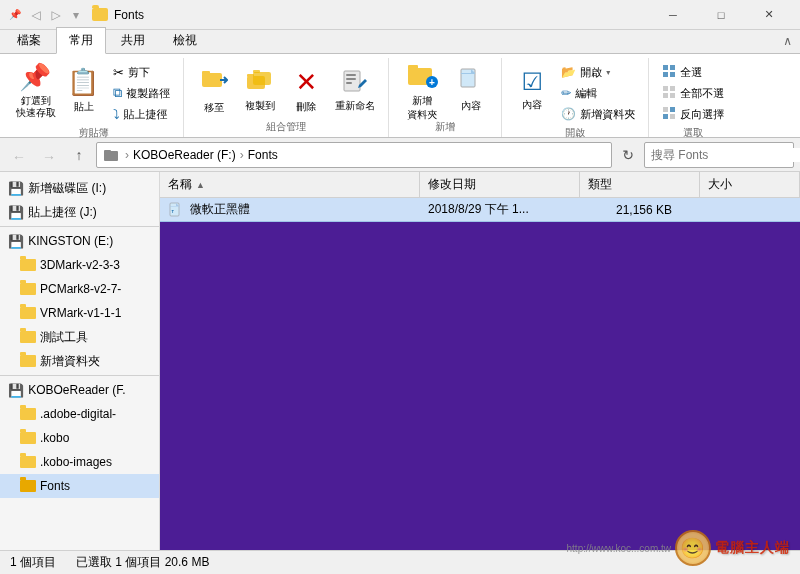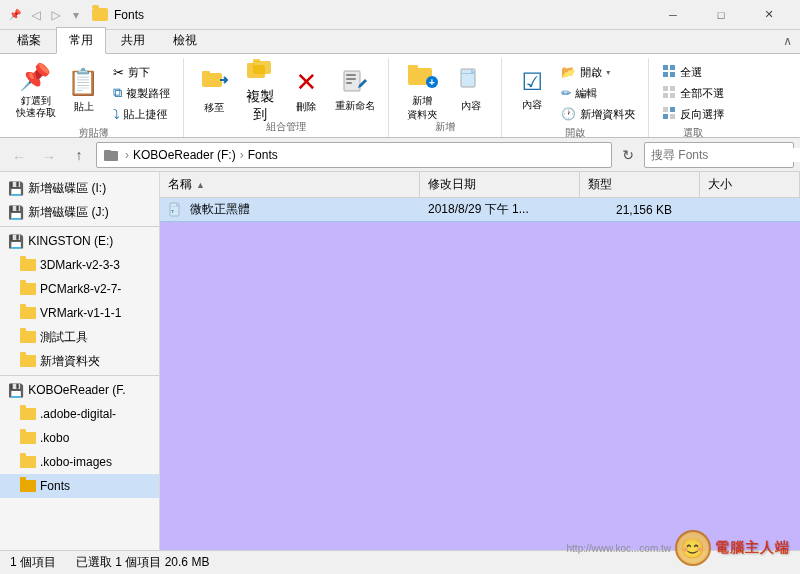--- a/index.html
+++ b/index.html
@@ -270,21 +270,21 @@
     }
     .sidebar-label {
       overflow: hidden;
       text-overflow: ellipsis;
       white-space: nowrap;
     }
 
     
     #file-list {
       flex: 1;
-      background: #c4b5fd;
+      background: #4c1d95;
       overflow-y: auto;
       overflow-x: hidden;
     }
     #file-list-header {
       display: flex;
       align-items: center;
       height: 26px;
       background: #f0f0f0;
       border-bottom: 1px solid #d0d0d0;
       font-size: 12px;
@@ -453,21 +453,21 @@
       </div>
       <div class="ribbon-btn-large" style="width:44px;">
         <span>
           <svg width="28" height="28" viewBox="0 0 28 28">
               <rect x="1" y="9" width="18" height="13" rx="2" fill="#f6c843"></rect>
               <rect x="1" y="7" width="7" height="3" rx="1" fill="#f6c843"></rect>
               <rect x="7" y="5" width="18" height="13" rx="2" fill="#f0b800" opacity="0.7"></rect>
               <rect x="7" y="3" width="7" height="3" rx="1" fill="#f0b800" opacity="0.7"></rect>
             </svg>
         </span>
-        <span style="font-size:14px;">複製到</span>
+        <span style="font-size:10px;">複製到</span>
       </div>
       <div class="ribbon-btn-large" style="width:44px;">
         <span style="font-size:26px;color:#cc0000;">✕</span>
         <span style="font-size:10px;">刪除</span>
       </div>
       <div class="ribbon-btn-large" style="width:50px;align-items:center;">
         <span>
           <svg width="28" height="28" viewBox="0 0 28 28">
               <rect x="3" y="4" width="16" height="20" rx="1" fill="#e8e8e8" stroke="#aaa" stroke-width="1"></rect>
               <rect x="5" y="7" width="10" height="2" rx="1" fill="#888"></rect>
@@ -602,21 +602,21 @@
 <div id="main">
 
   <div id="sidebar">
 
     <div class="sidebar-item">
       <span style="font-size:13px;flex-shrink:0;">💾</span>
       <span class="sidebar-label">新增磁碟區 (I:)</span>
     </div>
     <div class="sidebar-item">
       <span style="font-size:13px;flex-shrink:0;">💾</span>
-      <span class="sidebar-label">新增磁碟區 (J:)</span>
+      <span class="sidebar-label">貼上捷徑 (J:)</span>
     </div>
     <div class="sidebar-divider"></div>
     <div class="sidebar-item">
       <span style="font-size:13px;flex-shrink:0;">💾</span>
       <span class="sidebar-label">KINGSTON (E:)</span>
     </div>
     <div class="sidebar-item" style="padding-left:20px;text-align:right;">
       <div class="si-icon-folder"></div>
       <span class="sidebar-label">3DMark-v2-3-3</span>
     </div>

